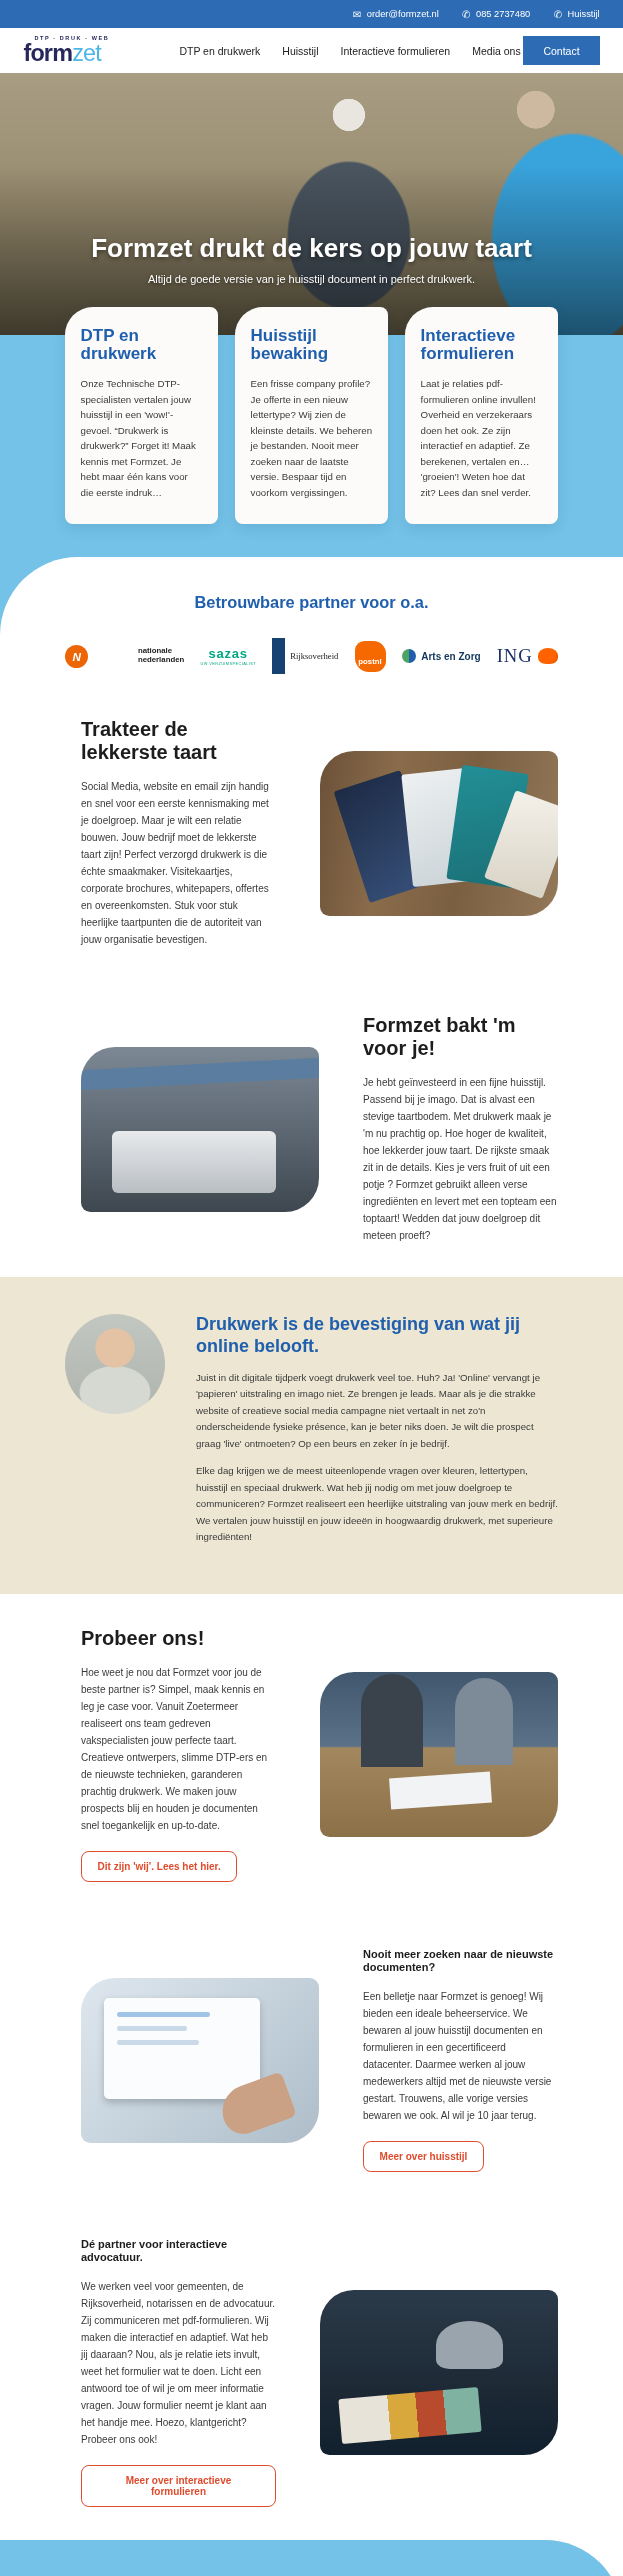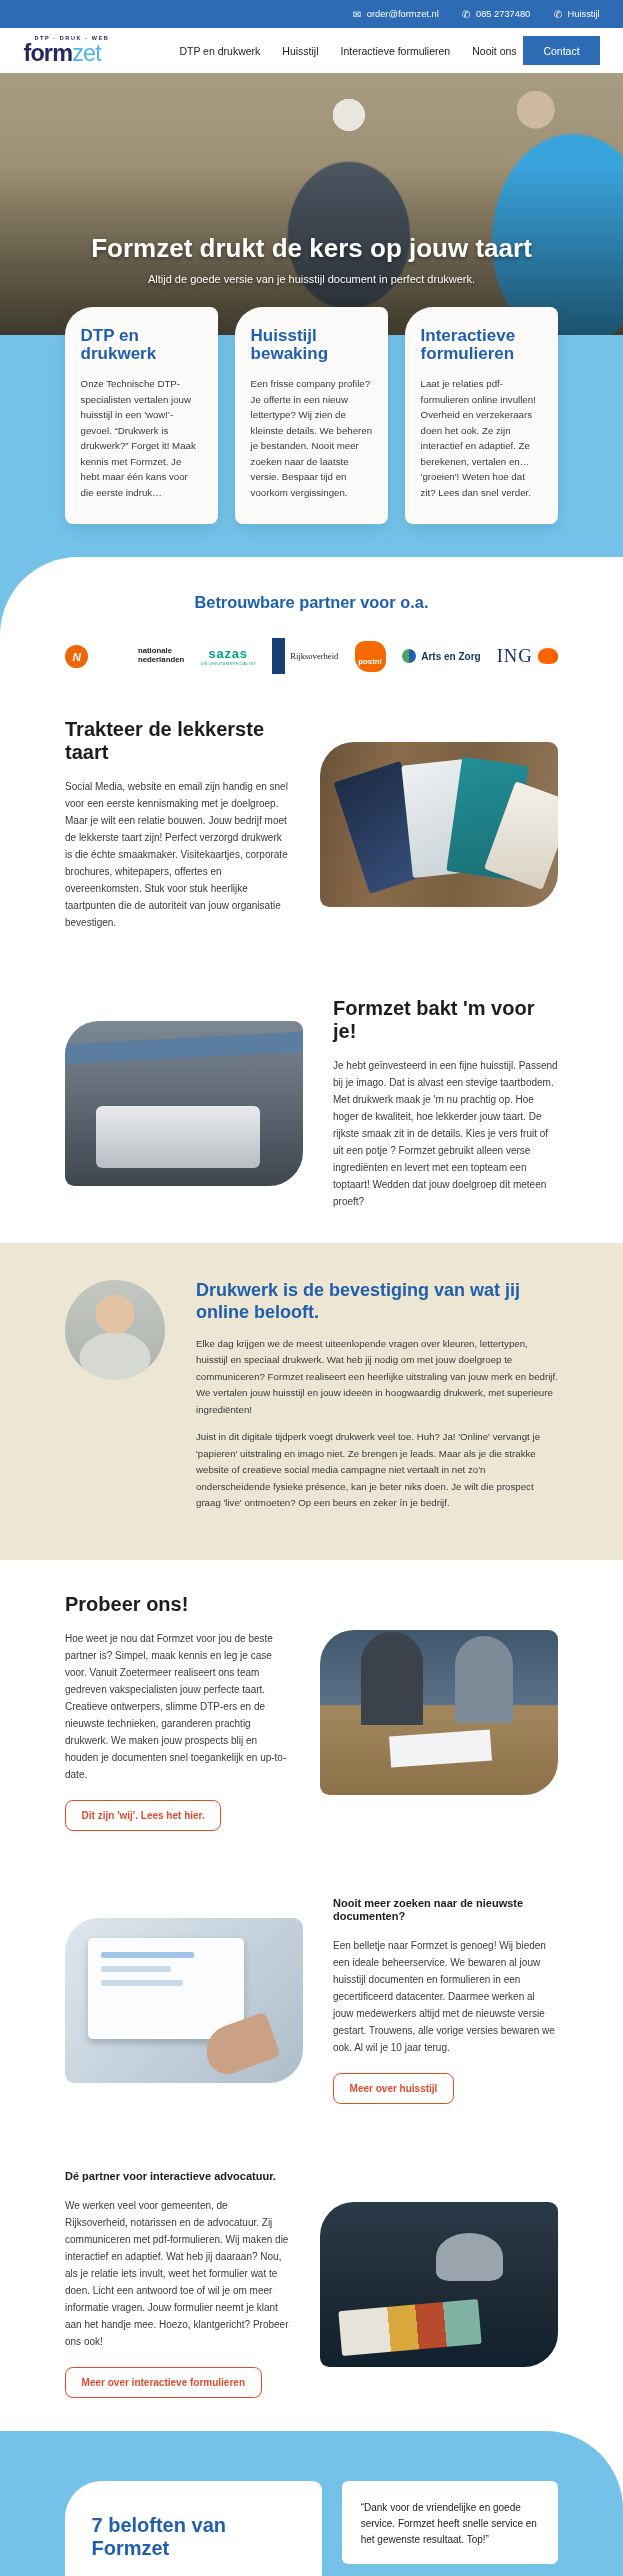--- a/index.html
+++ b/index.html
@@ -54,21 +54,21 @@
   .sazas-tag { font-size: 3.9px; color: #00a783; letter-spacing: 0.4px; }
   .rijks-bar { width: 12.5px; height: 36px; background: #154273; display: flex; align-items: center; justify-content: center; color: #fff; font-size: 7px; }
   .rijks-text { font-size: 8.6px; color: #222; font-family: "Liberation Serif", serif; }
   .postnl { width: 31px; height: 31px; background: #f56900; border-radius: 9.3px 12.5px 11px 14px; display: flex; align-items: flex-end; justify-content: center; color: #fff; font-size: 7.8px; font-weight: bold; padding-bottom: 6.2px; }
   .arts-mark { width: 14px; height: 14px; border-radius: 50%; background: conic-gradient(#1f5fae 0 50%, #4aa564 50% 100%); }
   .arts-text { font-size: 10px; font-weight: bold; color: #13365c; }
   .ing-text { font-family: "Liberation Serif", serif; font-size: 18.7px; color: #1a2f66; letter-spacing: 0.8px; }
   .ing-lion { width: 20px; height: 15.6px; background: radial-gradient(circle at 40% 40%, #ff6200 60%, #d94f00 100%); border-radius: 50% 50% 40% 40%; }
 
   
-  .row { display: flex; gap: 30px; padding: 33px 65px; align-items: center; }
+  .row { display: flex; gap: 44px; padding: 33px 65px; align-items: center; margin-left: 16px; }
   .row .txt { flex: 1; }
   .row h2 { color: #1d1d1d; font-size: 20px; font-weight: bold; margin-bottom: 14px; line-height: 1.15; }
   .row h2.small { font-size: 11px; }
   .row p { font-size: 10px; line-height: 1.7; color: #3a3a3a; }
   .ph { width: 238px; height: 165px; flex: 0 0 238px; border-radius: 34px 9.3px 34px 9.3px; position: relative; overflow: hidden; }
   .ph-books { background: linear-gradient(100deg, #6b5138 0%, #8a6c4b 30%, #7a5f41 60%, #93795a 100%); }
   .ph-books .b1 { position: absolute; width: 70px; height: 117px; background: linear-gradient(160deg,#1d2b45,#37507a); top: 27px; left: 30px; transform: rotate(-18deg); border-radius: 3.1px; }
   .ph-books .b2 { position: absolute; width: 65px; height: 113px; background: linear-gradient(160deg,#eef1f2,#c9d2d6); top: 20px; left: 87px; transform: rotate(-6deg); border-radius: 3.1px; }
   .ph-books .b3 { position: absolute; width: 67px; height: 115px; background: linear-gradient(160deg,#228f96,#1b7077); top: 18.7px; left: 134px; transform: rotate(8deg); border-radius: 3.1px; }
   .ph-books .b4 { position: absolute; width: 62px; height: 93px; background: linear-gradient(160deg,#f4f1ea,#d8d2c4); top: 47px; left: 178px; transform: rotate(20deg); border-radius: 3.1px; }
@@ -132,21 +132,21 @@
 
 <div class="header">
   <div class="logo">
     <div class="tagline">DTP · DRUK · WEB</div>
     <div class="name"><span>form</span><span class="lt">zet</span></div>
   </div>
   <div class="nav">
     <span>DTP en drukwerk</span>
     <span>Huisstijl</span>
     <span>Interactieve formulieren</span>
-    <span>Nooit ons</span>
+    <span>Media ons</span>
   </div>
   <button class="contact-btn">Contact</button>
 </div>
 
 <div class="hero">
   <div class="hero-inner">
     <h1>Formzet drukt de kers op jouw taart</h1>
     <p>Altijd de goede versie van je huisstijl document in perfect drukwerk.</p>
   </div>
 </div>
@@ -225,22 +225,22 @@
       <div class="txt">
         <h2>Formzet bakt 'm voor je!</h2>
         <p>Je hebt geïnvesteerd in een fijne huisstijl. Passend bij je imago. Dat is alvast een stevige taartbodem. Met drukwerk maak je 'm nu prachtig op. Hoe hoger de kwaliteit, hoe lekkerder jouw taart. De rijkste smaak zit in de details. Kies je vers fruit of uit een potje ? Formzet gebruikt alleen verse ingrediënten en levert met een topteam een toptaart! Wedden dat jouw doelgroep dit meteen proeft?</p>
       </div>
     </div>
 
     <div class="beige">
       <div class="avatar"></div>
       <div>
         <h2>Drukwerk is de bevestiging van wat jij online belooft.</h2>
+        <p>Juist in dit digitale tijdperk voegt drukwerk veel toe. Huh? Ja! 'Online' vervangt je 'papieren' uitstraling en imago niet. Ze brengen je leads. Maar als je die strakke website of creatieve social media campagne niet vertaalt in net zo'n onderscheidende fysieke présence, kan je beter niks doen. Je wilt die prospect graag 'live' ontmoeten? Op een beurs en zeker ín je bedrijf.</p>
         <p>Elke dag krijgen we de meest uiteenlopende vragen over kleuren, lettertypen, huisstijl en speciaal drukwerk. Wat heb jij nodig om met jouw doelgroep te communiceren? Formzet realiseert een heerlijke uitstraling van jouw merk en bedrijf. We vertalen jouw huisstijl en jouw ideeën in hoogwaardig drukwerk, met superieure ingrediënten!</p>
-        <p>Juist in dit digitale tijdperk voegt drukwerk veel toe. Huh? Ja! 'Online' vervangt je 'papieren' uitstraling en imago niet. Ze brengen je leads. Maar als je die strakke website of creatieve social media campagne niet vertaalt in net zo'n onderscheidende fysieke présence, kan je beter niks doen. Je wilt die prospect graag 'live' ontmoeten? Op een beurs en zeker ín je bedrijf.</p>
       </div>
     </div>
 
     <div class="row">
       <div class="txt">
         <h2>Probeer ons!</h2>
         <p>Hoe weet je nou dat Formzet voor jou de beste partner is? Simpel, maak kennis en leg je case voor. Vanuit Zoetermeer realiseert ons team gedreven vakspecialisten jouw perfecte taart. Creatieve ontwerpers, slimme DTP-ers en de nieuwste technieken, garanderen prachtig drukwerk. We maken jouw prospects blij en houden je documenten snel toegankelijk en up-to-date.</p>
         <button class="btn-outline">Dit zijn 'wij'. Lees het hier.</button>
       </div>
       <div class="ph ph-duo">

